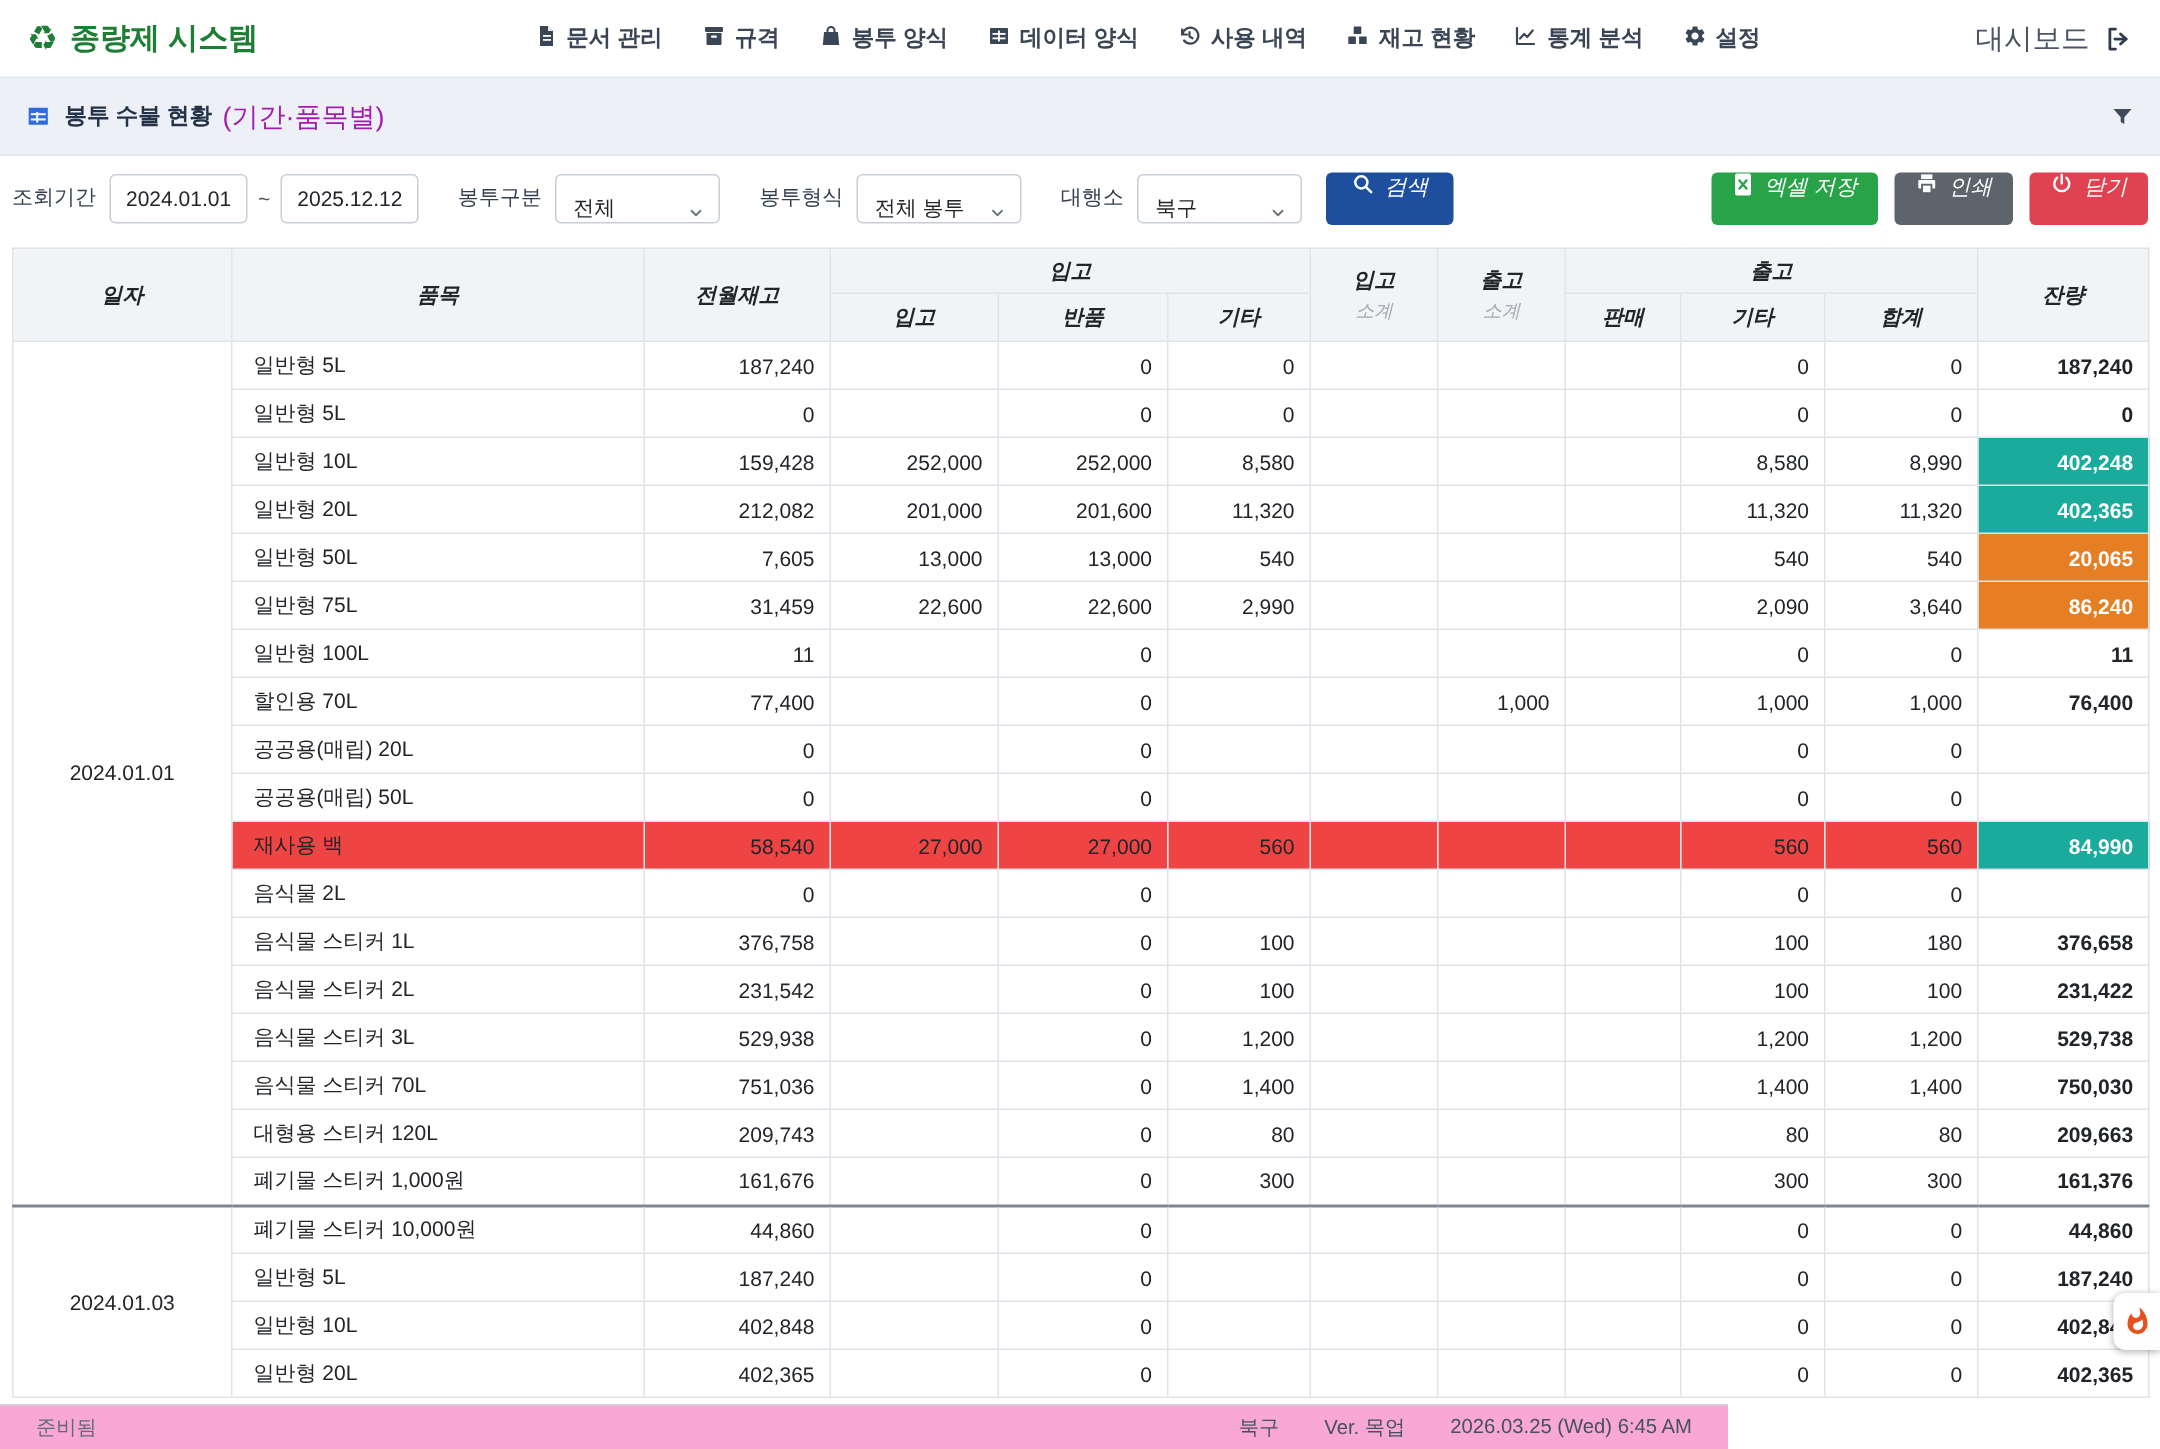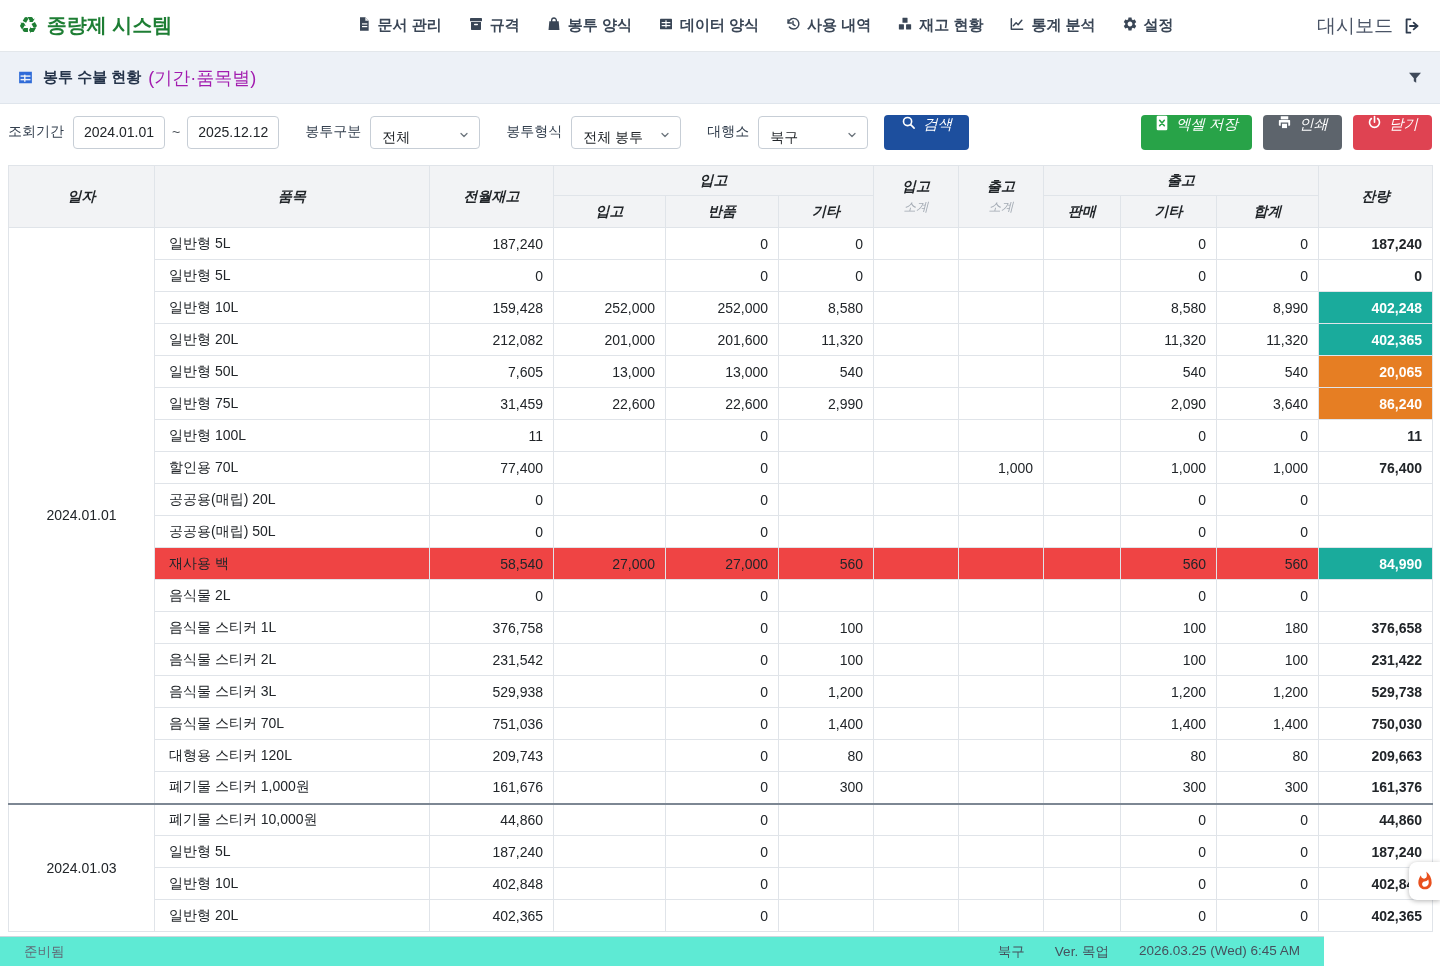--- a/index.html
+++ b/index.html
@@ -23,21 +23,21 @@
   .subheader .title { font-size:15px; font-weight:bold; color:#243349; }
   .subheader .subtitle { font-size:18px; color:#a21caf; margin-left:7px; }
   .subheader .funnel { margin-left:auto; color:#3f4a5a; display:inline-flex; cursor:pointer; }
 
   
   .filterbar { display:flex; align-items:center; height:56px; padding:0 8px; background:#fff; }
   .flabel { font-size:14px; color:#333f4e; margin-right:9px; white-space:nowrap; }
   .ml { margin-left:26px; }
   .date-input { width:92px; height:33px; border:1px solid #c7ced6; border-radius:4px; padding:0 10px; font-size:14px; color:#212529; font-family:inherit; }
   .tilde { margin:0 7px; color:#495057; font-size:14px; }
-  .select { position:relative; display:flex; align-items:flex-start; width:110px; height:33px; border:1px solid #c7ced6; border-radius:4px; padding:12px 26px 0 11px; font-size:14px; color:#212529; cursor:pointer; background:#fff; }
+  .select { position:relative; display:flex; align-items:flex-end; width:110px; height:33px; border:1px solid #c7ced6; border-radius:4px; padding:0 26px 0 11px; font-size:14px; color:#212529; cursor:pointer; background:#fff; }
   .select .chev { position:absolute; right:9px; color:#6c757d; display:inline-flex; }
   .btn { display:inline-flex; align-items:flex-start; gap:7px; height:35px; padding:0 14px; border:none; border-radius:4px; color:#fff; font-size:14.5px; font-family:inherit; cursor:pointer; white-space:nowrap;font-style:italic; }
   .btn .icon { display:inline-flex; }
   .btn-search { background:#1d4f9e; margin-left:16px; padding:0 17px; }
   .right-btns { margin-left:auto; display:flex; gap:11px; }
   .btn-excel { background:#28a348; }
   .btn-print { background:#5d646c; }
   .btn-close { background:#df4352; }
 
   
@@ -53,21 +53,21 @@
   tbody td.item { text-align:left; padding-left:14px; }
   tbody td.num { text-align:right; }
   tbody td.date { text-align:center; vertical-align:middle; }
   tbody td.balance { font-weight:bold; }
   tbody tr.highlight td { background:#ef4444; }
   tbody td.bg-teal { background:#1aab9c !important; color:#fff; }
   tbody td.bg-orange { background:#e67e23 !important; color:#fff; }
   tbody tr.group-start td { border-top:2px solid #7d8793; }
 
   
-  .statusbar { position:absolute; left:0; bottom:0; width:1324px; height:30px; background:#5eead4; border-top:1px solid #ced6dd; display:flex; align-items:center; padding:0 24px 0 24px; font-size:13.5px; color:#5f6b77; }
+  .statusbar { position:absolute; left:0; bottom:0; width:1152px; height:30px; background:#f9a8d4; border-top:1px solid #ced6dd; display:flex; align-items:center; padding:0 24px 0 24px; font-size:13.5px; color:#5f6b77; }
   .statusbar .right { margin-left:auto; display:flex; gap:30px; color:#46515d; }
 
   
   .flame-fab { position:absolute; right:0; top:862px; width:31px; height:38px; background:#fff; border-radius:8px 0 0 8px; box-shadow:0 1px 5px rgba(0,0,0,.3); display:flex; align-items:center; justify-content:center; cursor:pointer; }
 </style>
 </head>
 <body>
 
 <div class="app">
 

